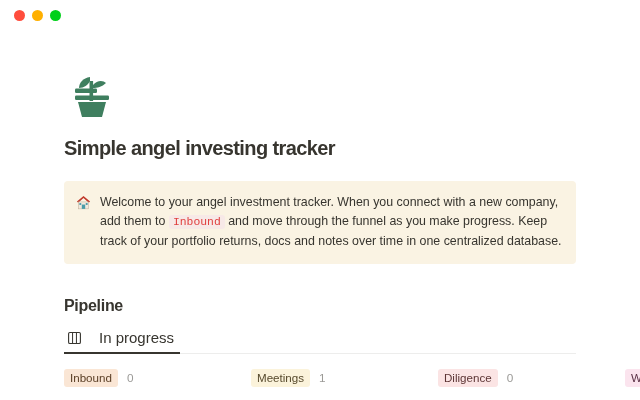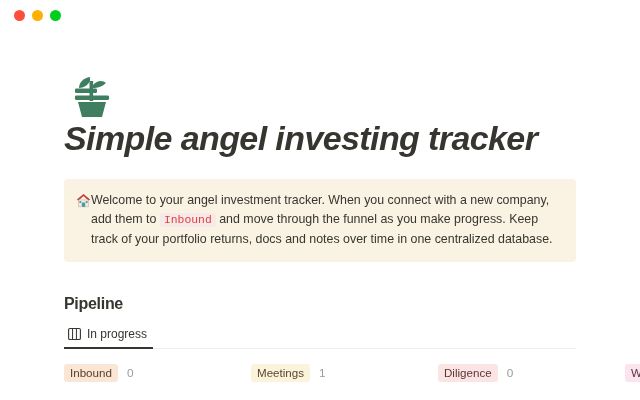--- a/index.html
+++ b/index.html
@@ -38,37 +38,38 @@
     width: 56px;
     height: 56px;
     display: flex;
     align-items: center;
     justify-content: center;
   }
   .page-icon svg { display: block; }
 
   
   .page-title {
-    font-size: 34px;
+    margin-top: 18px;
+    font-size: 20px;
     font-weight: bold;
     letter-spacing: -0.6px;
     color: #37352f;
     line-height: 1.15;
-    font-style: italic;
   }
 
   
   .callout {
     margin-top: 21px;
     width: 512px;
     background: #faf3e3;
     border-radius: 4px;
     padding: 12px 14px 13px 12px;
     display: flex;
     align-items: flex-start;
+    gap: 9px;
   }
   .callout-emoji {
     font-size: 15px;
     line-height: 1.45;
     flex: 0 0 auto;
   }
   .callout-emoji svg { display: block; margin-top: 2px; }
   .callout-text {
     font-size: 12.4px;
     line-height: 1.55;
@@ -96,23 +97,23 @@
   .tab-bar {
     margin-top: 14px;
     display: flex;
     align-items: flex-end;
     border-bottom: 1px solid #ededec;
     width: 512px;
   }
   .tab {
     display: flex;
     align-items: center;
-    gap: 6px;
+    gap: 18px;
     padding: 0 6px 6px 4px;
-    font-size: 12px;
+    font-size: 15px;
     color: #37352f;
     font-weight: 500;
     border-bottom: 2px solid #37352f;
     margin-bottom: -1px;
     cursor: pointer;
   }
   .tab-icon { display: flex; align-items: center; }
   .tab-icon svg { display: block; }
 
   

